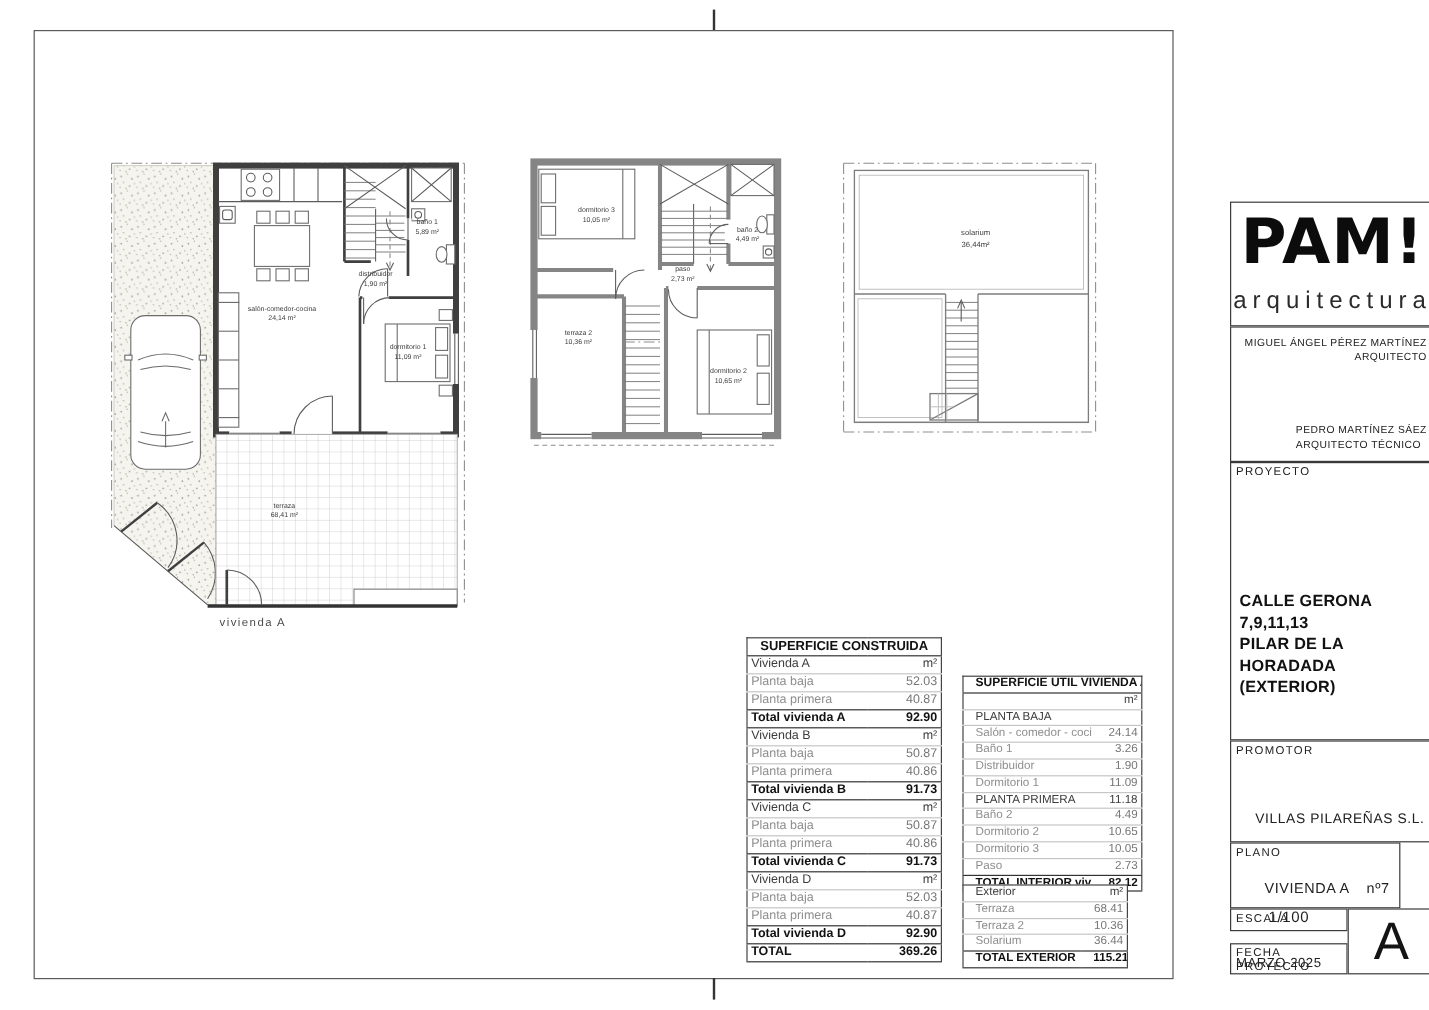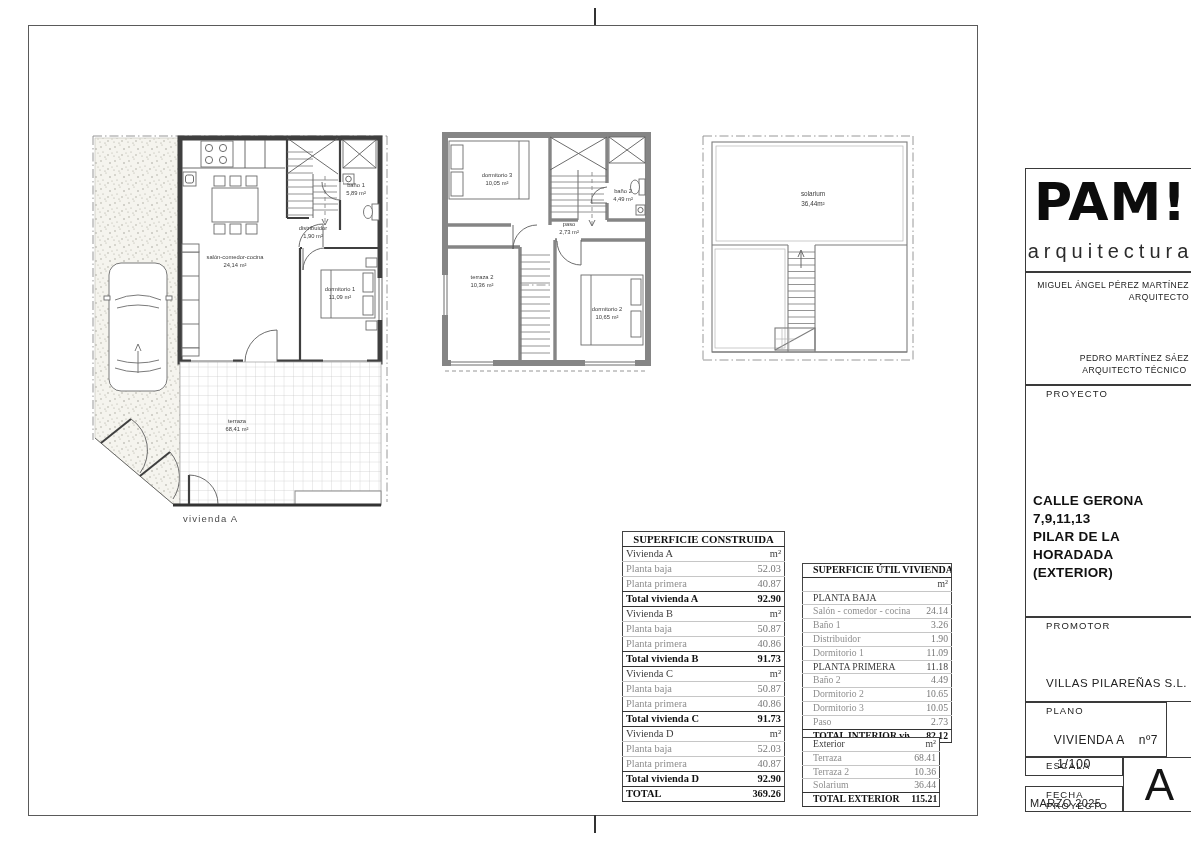--- a/index.html
+++ b/index.html
@@ -6,36 +6,36 @@
   .sheet{position:relative;width:1191px;height:842px;background:#fff;overflow:hidden;
          font-family:"Liberation Sans",sans-serif;color:#222;}
   .abs{position:absolute;}
   
   .frame{left:28px;top:25px;width:948px;height:789px;border:1.5px solid #5a5a5a;}
   .tick{width:2px;background:#333;left:594px;}
   .tick.top{top:8px;height:17px;}
   .tick.bot{top:815px;height:18px;}
   
   .tb{border:1px solid #3a3a3a;background:#fff;box-sizing:border-box;margin-left:33px;}
-  .tb-label{position:absolute;top:2px;left:20px;font-size:9.5px;letter-spacing:1.1px;color:#222;}
+  .tb-label{position:absolute;top:2px;left:4px;font-size:9.5px;letter-spacing:1.1px;color:#222;}
   .logo-pam{position:absolute;top:6px;left:0;right:0;text-align:center;font-size:52px;line-height:54px;
             font-weight:bold;letter-spacing:1px;color:#0c0c0c;font-family:"DejaVu Sans","Liberation Sans",sans-serif;}
   .logo-sub{position:absolute;bottom:8px;left:0;right:0;text-align:center;font-size:20px;letter-spacing:5px;color:#2b2b2b;}
   .arch-top{position:absolute;top:6px;right:6px;text-align:right;font-size:8.6px;line-height:12px;letter-spacing:.4px;}
-  .arch-bot{position:absolute;bottom:8px;right:6px;text-align:center;font-size:8.6px;line-height:12px;letter-spacing:.4px;}
+  .arch-bot{position:absolute;bottom:8px;right:6px;text-align:left;font-size:8.6px;line-height:12px;letter-spacing:.4px;}
   .proj-title{position:absolute;top:52px;left:7px;font-size:13.5px;font-weight:bold;line-height:18px;letter-spacing:.2px;color:#111;}
   .proj-addr{position:absolute;top:106px;left:7px;font-size:13.5px;font-weight:bold;line-height:18px;letter-spacing:.2px;color:#111;}
   .promotor-name{position:absolute;bottom:12px;right:8px;font-size:11.5px;letter-spacing:.5px;}
   .plano-name{position:absolute;bottom:9px;right:8px;font-size:12px;letter-spacing:.5px;}
   .plano-name .num{margin-left:14px;}
   .escala-value{position:absolute;bottom:4px;left:0;right:0;text-align:center;font-size:12.5px;letter-spacing:.5px;}
   .fecha-value{position:absolute;bottom:2px;left:4px;font-size:11px;letter-spacing:.4px;}
   .sheet-letter{display:flex;align-items:center;justify-content:center;font-size:44px;color:#141414;}
   
-  .atable{position:absolute;border-collapse:collapse;background:#fff;table-layout:fixed;border:1.3px solid #444;font-family:Liberation Serif, serif;}
+  .atable{position:absolute;border-collapse:collapse;background:#fff;table-layout:fixed;border:1.3px solid #444;}
   .atable td{padding:0 3px;border-top:.8px solid #c6c6c6;font-size:10.4px;height:14px;line-height:14px;
              white-space:nowrap;overflow:hidden;}
   .atable .v{text-align:right;}
   .atable tr.hdr td{font-weight:bold;text-align:center;font-size:10.8px;color:#111;border-top:none;border-bottom:1.6px solid #333;}
   .t2 td{font-size:9.7px;height:12.8px;line-height:12.8px;padding-left:10px;}
   .t2 tr.hdr td{text-align:left;font-size:10px;}
   tr.sec td{color:#3d3d3d;}
   tr.unit td{border-top:none;color:#3d3d3d;}
   tr.sub td{color:#8e8e8e;}
   tr.sub td.v{color:#767676;}

